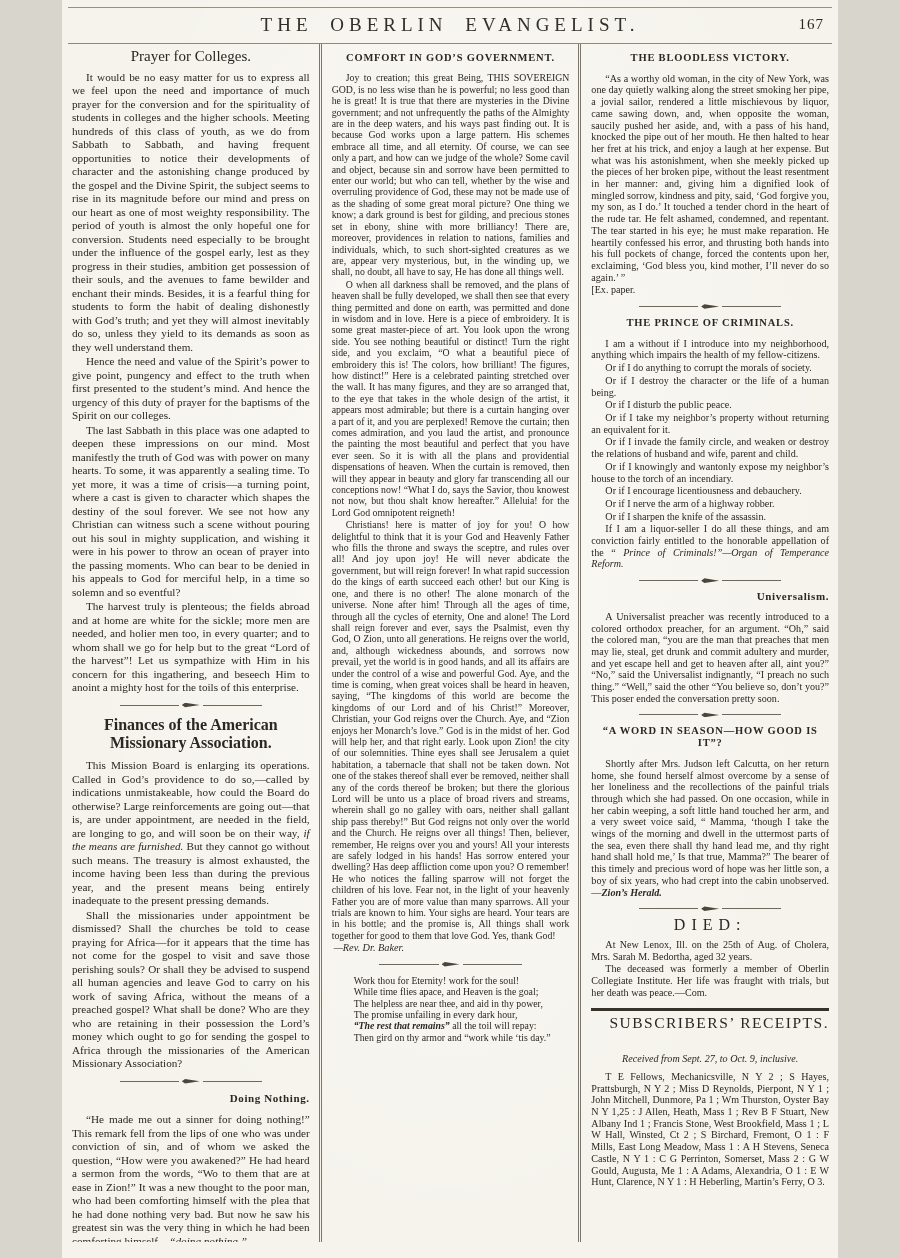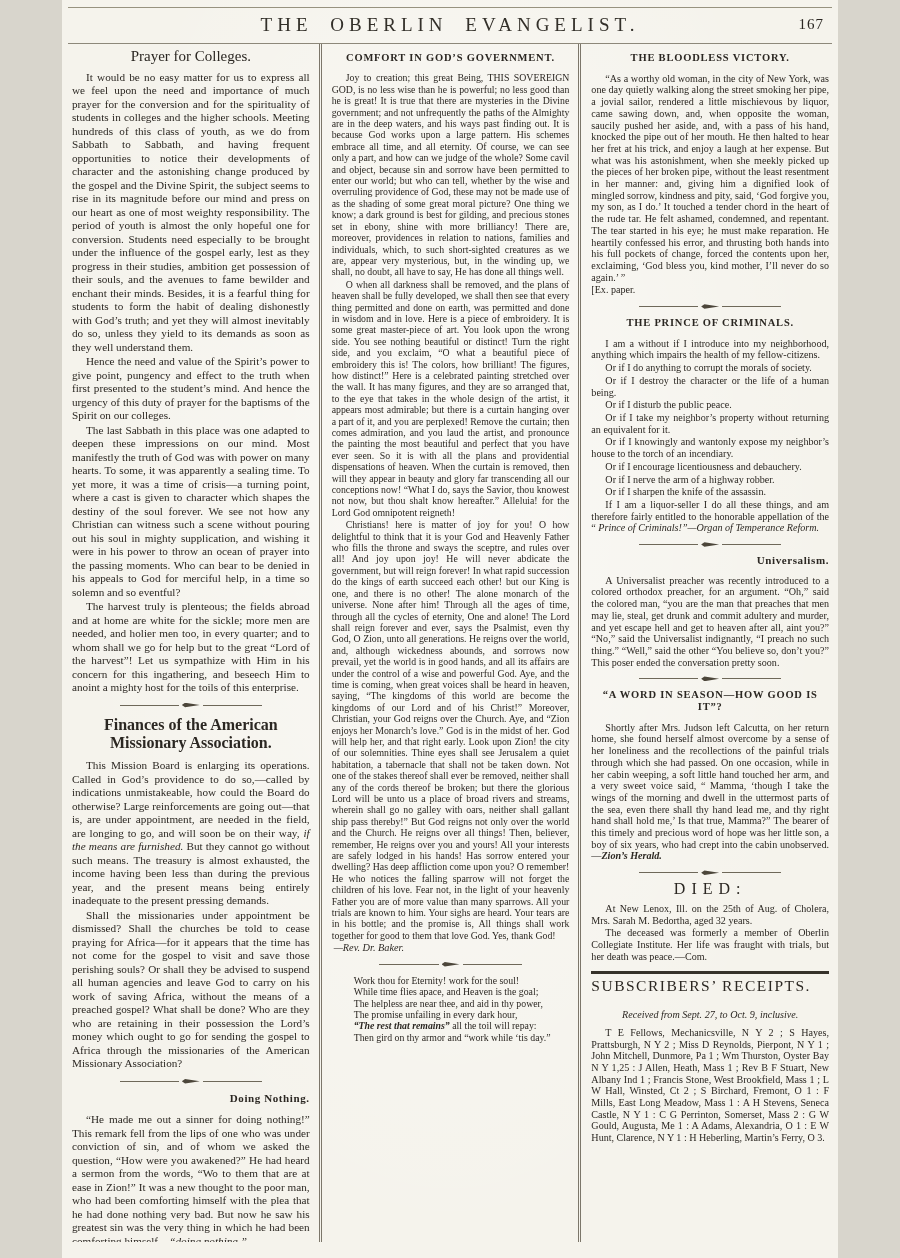--- a/index.html
+++ b/index.html
@@ -26,21 +26,21 @@
   .col3{font-size:10.1px;line-height:11.7px;}
 
   p.body{margin:0 0 1px;text-align:justify;text-indent:14px;}
   .it{font-style:italic;}
 
   h2.plain{font-weight:normal;font-size:15px;text-align:center;margin:0 0 7px;}
   h2.small-bold{font-weight:bold;font-size:10.5px;letter-spacing:.8px;text-align:center;margin:2px 0 9px;}
   h2.small-bold2{font-weight:bold;font-size:11px;letter-spacing:.6px;text-align:right;margin:8px 0 8px;}
   h2.big-bold{font-weight:bold;font-size:16px;line-height:1.15;text-align:center;margin:2px 8px 7px;}
   h2.died{font-weight:normal;font-size:16px;letter-spacing:6px;text-align:center;margin:6px 0 8px;}
-  h2.receipts{font-weight:normal;font-size:15.5px;letter-spacing:1.5px;text-align:left;margin:6px 0 17px;}
+  h2.receipts{font-weight:normal;font-size:15.5px;letter-spacing:1.5px;text-align:right;margin:6px 0 25px;}
 
   .orn{display:flex;align-items:center;width:60%;margin:8px auto 8px;}
   .orn::before,.orn::after{content:"";flex:1;border-top:1px solid #6e6859;}
   .orn .dia{width:18px;height:5px;background:#4c463a;margin:0 3px;
     clip-path:polygon(0 50%,18% 4%,100% 50%,18% 96%);}
   .thick-rule{border-top:3px solid #36322a;margin:9px 0 5px;}
 
   .attr-right{margin:0 4px 2px 0;}
   .attribution{font-style:italic;margin:1px 0 2px 2px;font-size:1.05em;}
   .poem{margin:6px 0 3px 42px;}
@@ -128,25 +128,26 @@
           <span class="dia"></span>
         </div>
 
       <article>
         <h2 class="small-bold">THE PRINCE OF CRIMINALS.</h2>
         <p class="body">I am a without if I introduce into my neighborhood, anything which impairs the health of my fellow-citizens.</p>
         <p class="body">Or if I do anything to corrupt the morals of society.</p>
         <p class="body">Or if I destroy the character or the life of a human being.</p>
         <p class="body">Or if I disturb the public peace.</p>
         <p class="body">Or if I take my neighbor’s property without returning an equivalent for it.</p>
+        <p class="body">Or if I invade the family circle, and weaken or destroy the relations of husband and wife, parent and child.</p>
         <p class="body">Or if I knowingly and wantonly expose my neighbor’s house to the torch of an incendiary.</p>
         <p class="body">Or if I encourage licentiousness and debauchery.</p>
         <p class="body">Or if I nerve the arm of a highway robber.</p>
         <p class="body">Or if I sharpen the knife of the assassin.</p>
-        <p class="body"><span>If I am a liquor-seller I do all these things, and am therefore fairly entitled to the honorable appellation of the “ </span><span class="it">Prince of Criminals!”—Organ of Temperance Reform.</span></p>
+        <p class="body"><span>If I am a liquor-seller I do all these things, and am conviction fairly entitled to the honorable appellation of the “ </span><span class="it">Prince of Criminals!”—Organ of Temperance Reform.</span></p>
       </article>
 
       <div class="orn">
           <span class="dia"></span>
         </div>
 
       <article>
         <h2 class="small-bold2">Universalism.</h2>
         <p class="body">A Universalist preacher was recently introduced  to a colored orthodox preacher, for an argument.  “Oh,” said the colored man, “you are the man that preaches that men may lie, steal, get drunk and commit adultery and murder, and yet escape hell and get to heaven after all, aint you?”  “No,” said the Universalist indignantly, “I preach no such thing.”  “Well,” said the other “You believe so, don’t you?”  This poser ended the conversation pretty soon.</p>
       </article>

